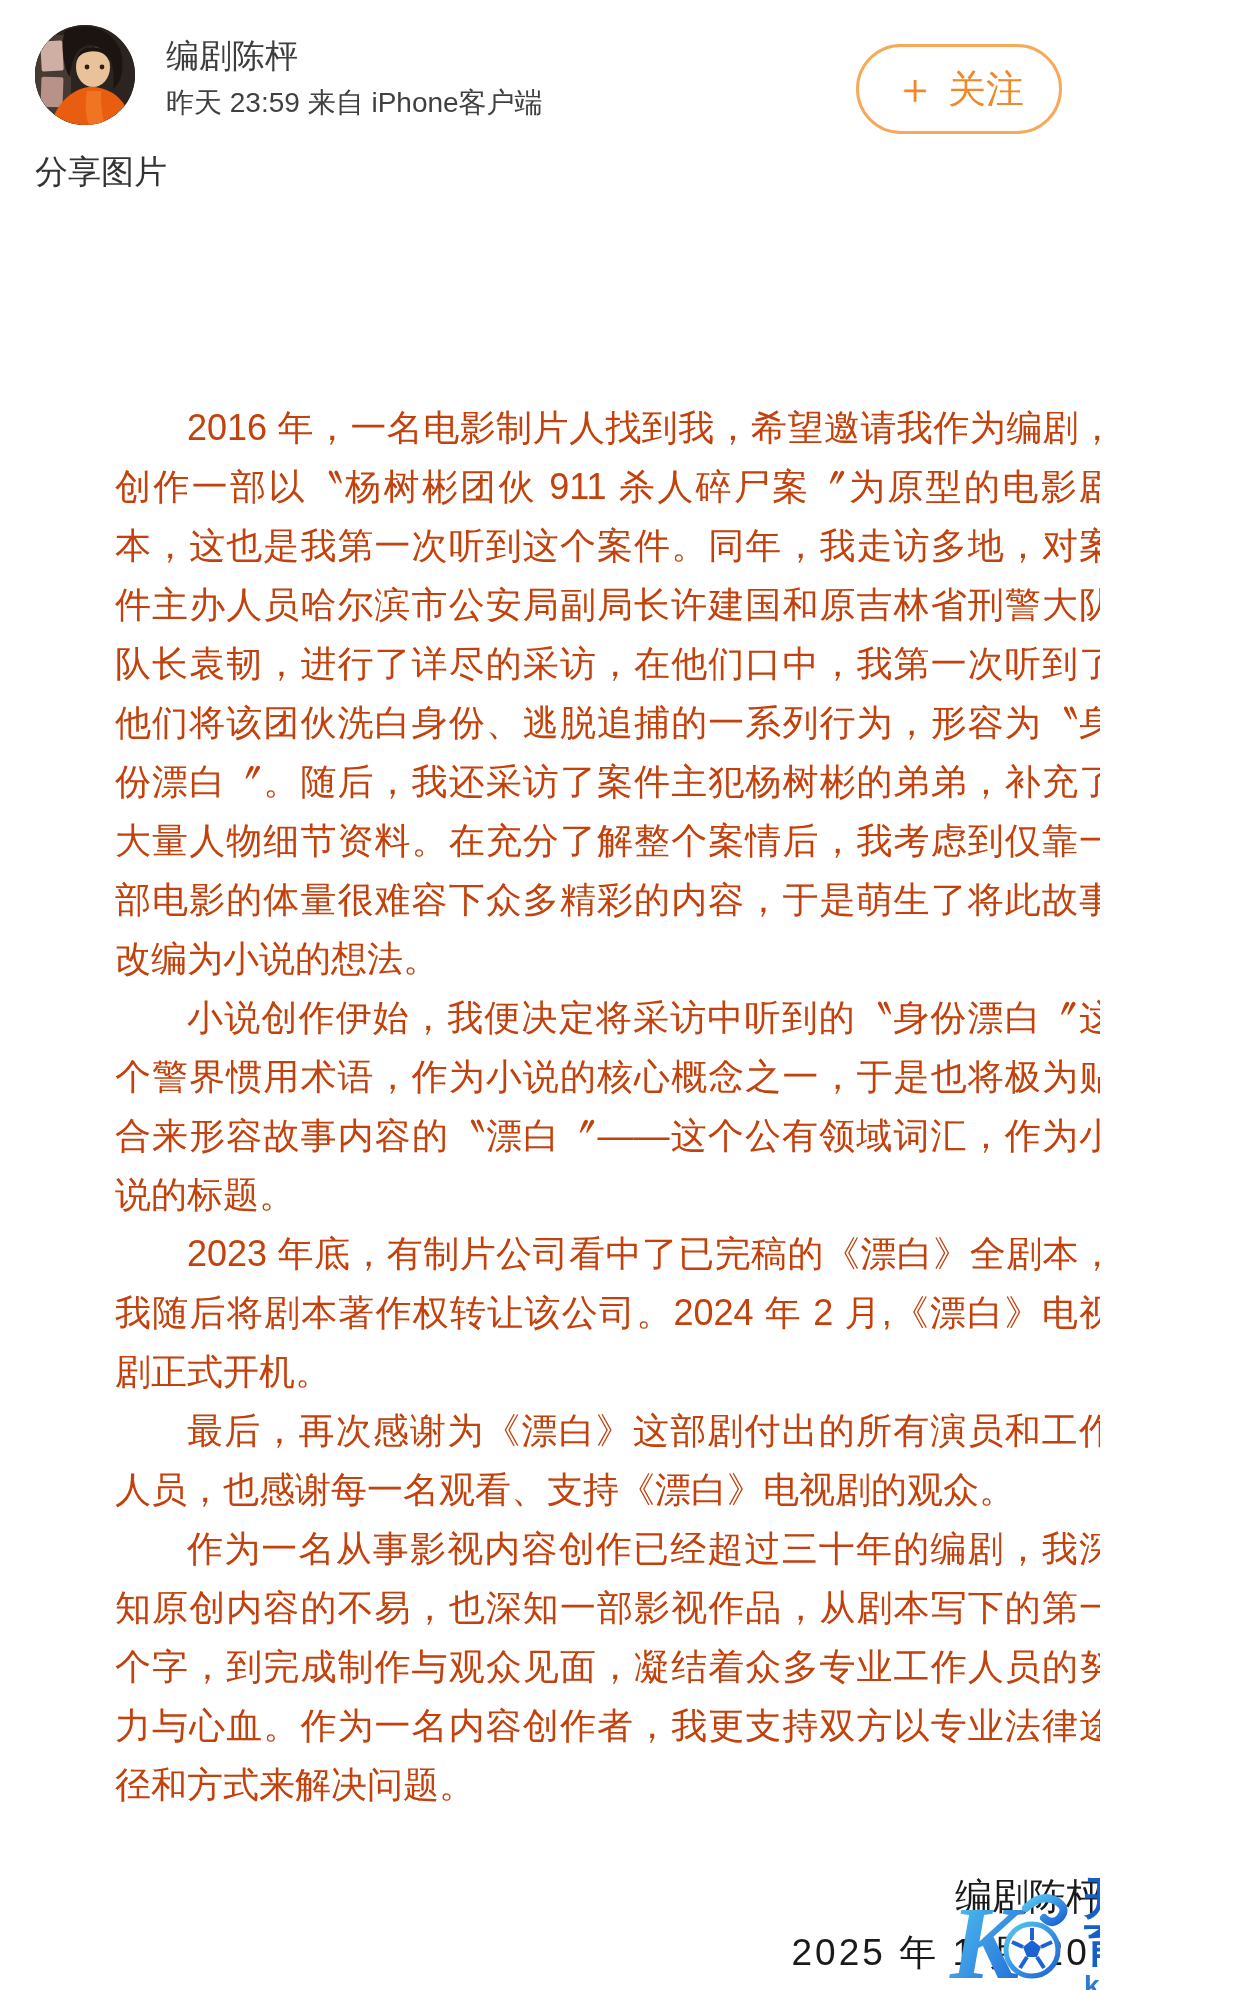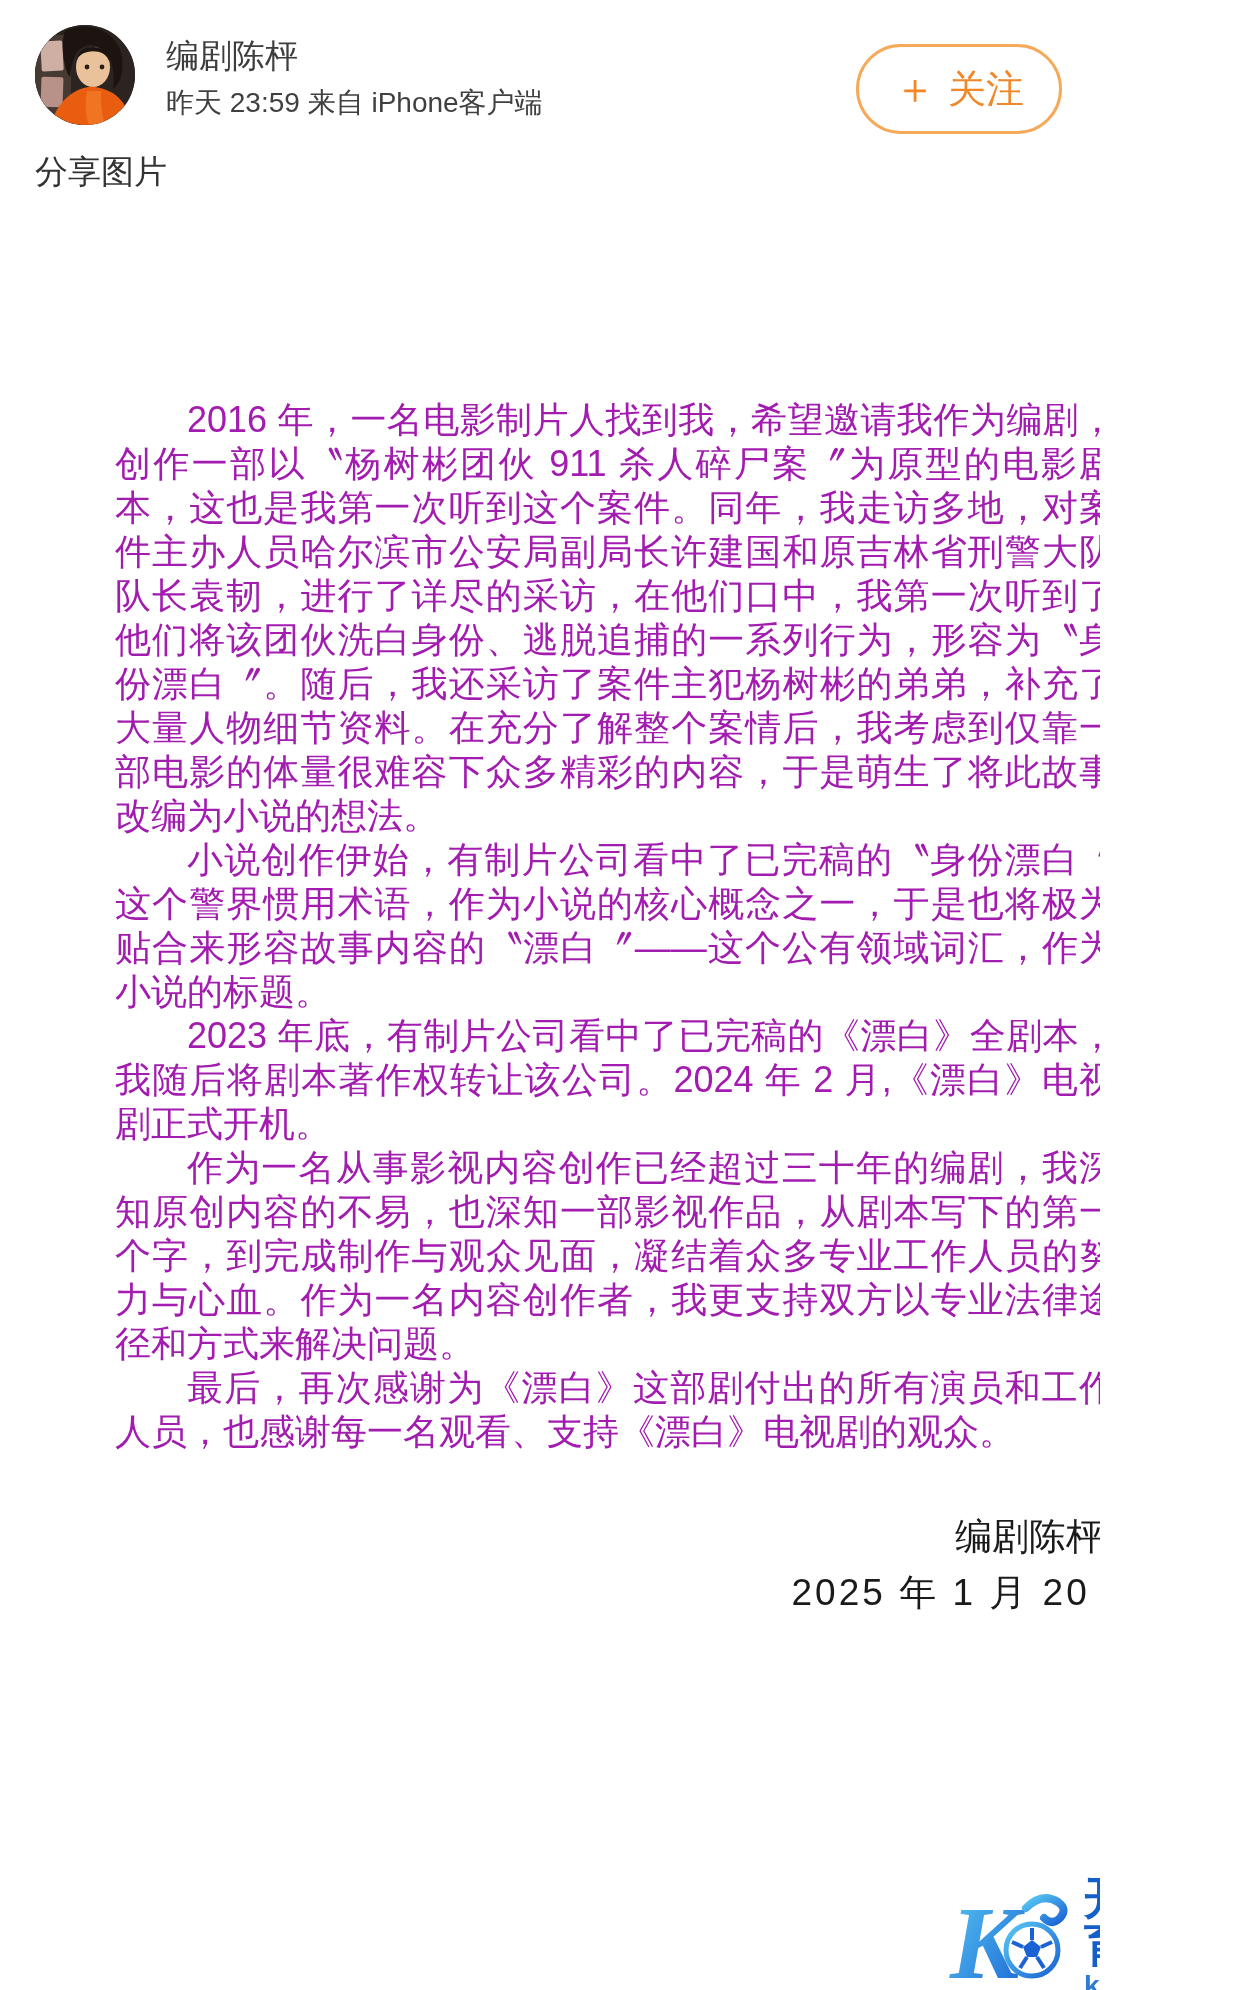--- a/index.html
+++ b/index.html
@@ -41,23 +41,23 @@
   
   .statement{
     position:absolute;left:115px;top:398px;width:1000px;
     color:#1a1a1a;
   }
   .stmt-title{
     text-align:center;font-size:44px;font-weight:700;color:#111111;
     letter-spacing:3px;margin:0 0 38px 0;
   }
   .stmt-body p{
-    margin:0;font-size:36px;line-height:44px;
+    margin:0;font-size:36px;line-height:59px;
     text-align:justify;text-justify:inter-ideograph;
-    text-indent:2em;font-weight:500;color:#a21caf;
+    text-indent:2em;font-weight:500;color:#c2410c;
   }
   .stmt-sign{
     text-align:right;font-size:37px;font-weight:500;
     margin-top:58px;padding-right:12px;color:#1a1a1a;
   }
   .stmt-date{
     text-align:right;font-size:37px;font-weight:500;
     margin-top:6px;margin-right:-28px;letter-spacing:3px;color:#1a1a1a;
   }
   
@@ -101,24 +101,24 @@
   <div class="follow-btn">
     <span class="plus">＋</span>
     <span>关注</span>
   </div>
 
   <div class="post-text">分享图片</div>
 
   <div class="statement">
     <div class="stmt-body">
       <p>2016 年，一名电影制片人找到我，希望邀请我作为编剧，创作一部以〝杨树彬团伙 911 杀人碎尸案〞为原型的电影剧本，这也是我第一次听到这个案件。同年，我走访多地，对案件主办人员哈尔滨市公安局副局长许建国和原吉林省刑警大队队长袁韧，进行了详尽的采访，在他们口中，我第一次听到了他们将该团伙洗白身份、逃脱追捕的一系列行为，形容为〝身份漂白〞。随后，我还采访了案件主犯杨树彬的弟弟，补充了大量人物细节资料。在充分了解整个案情后，我考虑到仅靠一部电影的体量很难容下众多精彩的内容，于是萌生了将此故事改编为小说的想法。</p>
-      <p>小说创作伊始，有制片公司看中了已完稿的〝身份漂白〞这个警界惯用术语，作为小说的核心概念之一，于是也将极为贴合来形容故事内容的〝漂白〞——这个公有领域词汇，作为小说的标题。</p>
+      <p>小说创作伊始，我便决定将采访中听到的〝身份漂白〞这个警界惯用术语，作为小说的核心概念之一，于是也将极为贴合来形容故事内容的〝漂白〞——这个公有领域词汇，作为小说的标题。</p>
       <p>2023 年底，有制片公司看中了已完稿的《漂白》全剧本，我随后将剧本著作权转让该公司。2024 年 2 月,《漂白》电视剧正式开机。</p>
+      <p>最后，再次感谢为《漂白》这部剧付出的所有演员和工作人员，也感谢每一名观看、支持《漂白》电视剧的观众。</p>
       <p>作为一名从事影视内容创作已经超过三十年的编剧，我深知原创内容的不易，也深知一部影视作品，从剧本写下的第一个字，到完成制作与观众见面，凝结着众多专业工作人员的努力与心血。作为一名内容创作者，我更支持双方以专业法律途径和方式来解决问题。</p>
-      <p>最后，再次感谢为《漂白》这部剧付出的所有演员和工作人员，也感谢每一名观看、支持《漂白》电视剧的观众。</p>
     </div>
     <div class="stmt-sign">编剧陈枰</div>
     <div class="stmt-date">2025 年 1 月 20 日</div>
   </div>
 
   <div class="watermark">
     <svg class="wm-logo" viewBox="0 0 134 104">
       <defs>
         <linearGradient id="kg" x1="0" y1="0" x2="1" y2="1">
           <stop offset="0" stop-color="#57c8f2"></stop>

